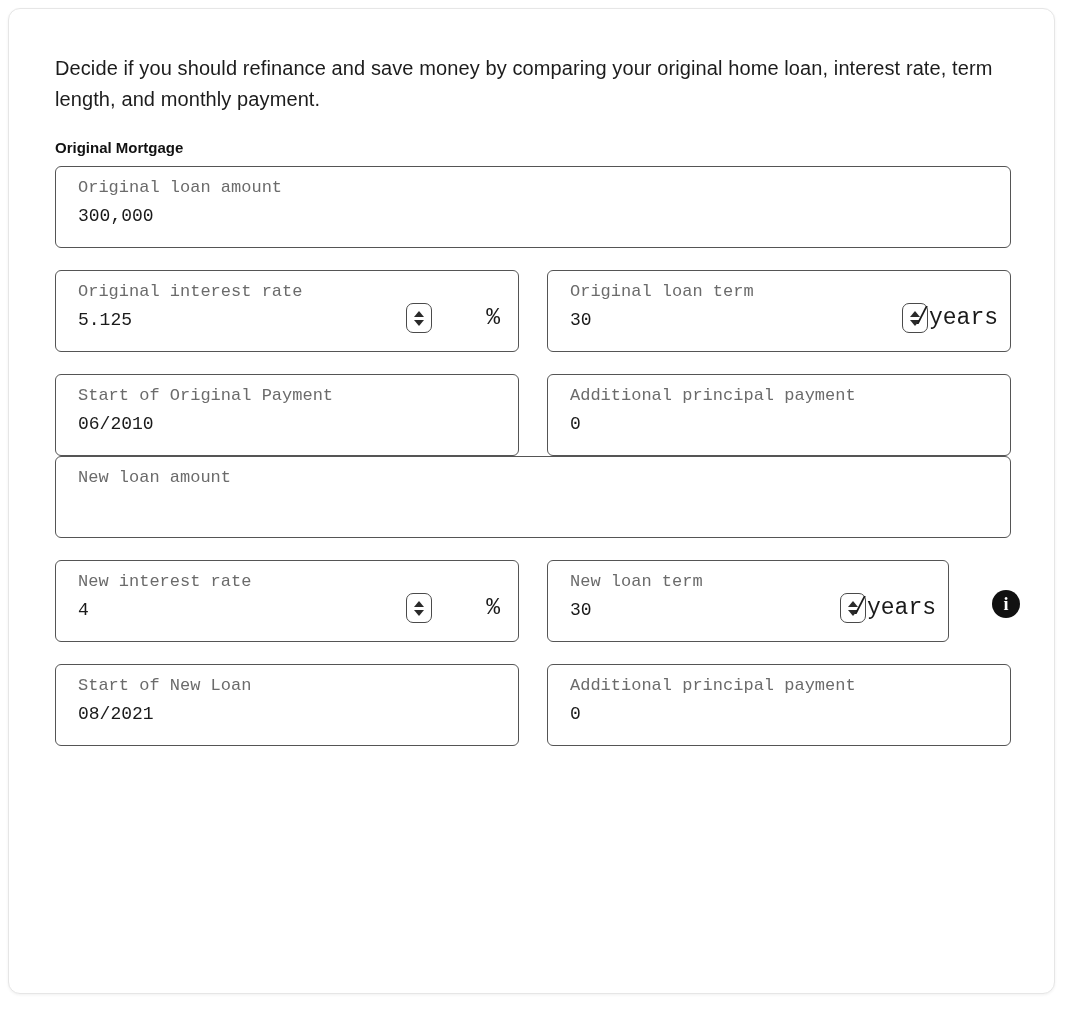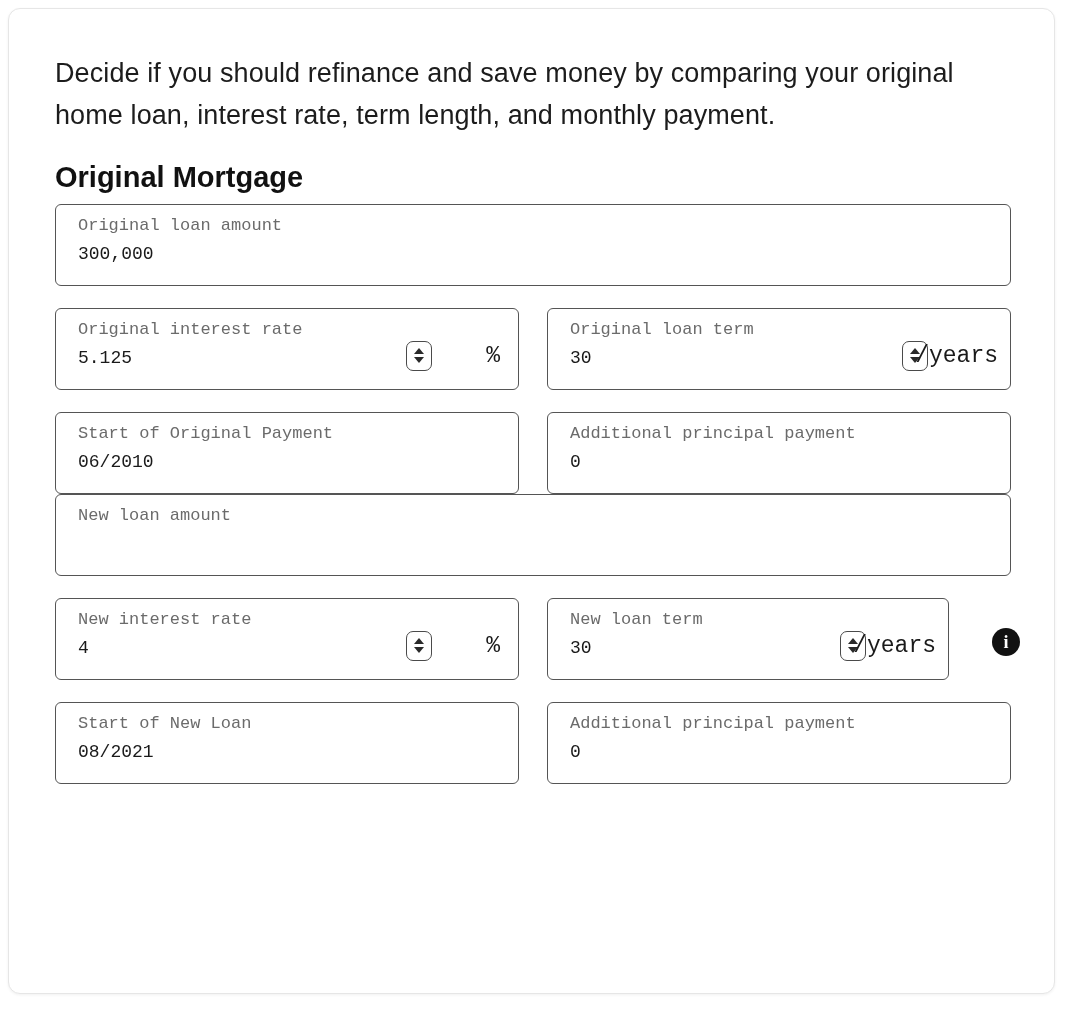--- a/index.html
+++ b/index.html
@@ -25,29 +25,29 @@
     border-radius: 12px;
     box-shadow: 0 1px 3px rgba(0,0,0,0.06);
   }
   .inner {
     position: absolute;
     left: 46px;
     top: 44px;
     right: 36px;
   }
   .intro {
-    font-size: 27px;
+    font-size: 20px;
     line-height: 1.55;
     color: #1c1c1c;
     letter-spacing: 0.1px;
     margin: 0 0 8px 0;
     width: 945px;
   }
   .section-title {
-    font-size: 29px;
+    font-size: 15px;
     font-weight: bold;
     color: #111111;
     margin: 24px 0 10px 0;
   }
   .field {
     box-sizing: border-box;
     border: 1px solid #555555;
     border-radius: 6px;
     height: 82px;
     padding: 11px 16px 0 22px;

